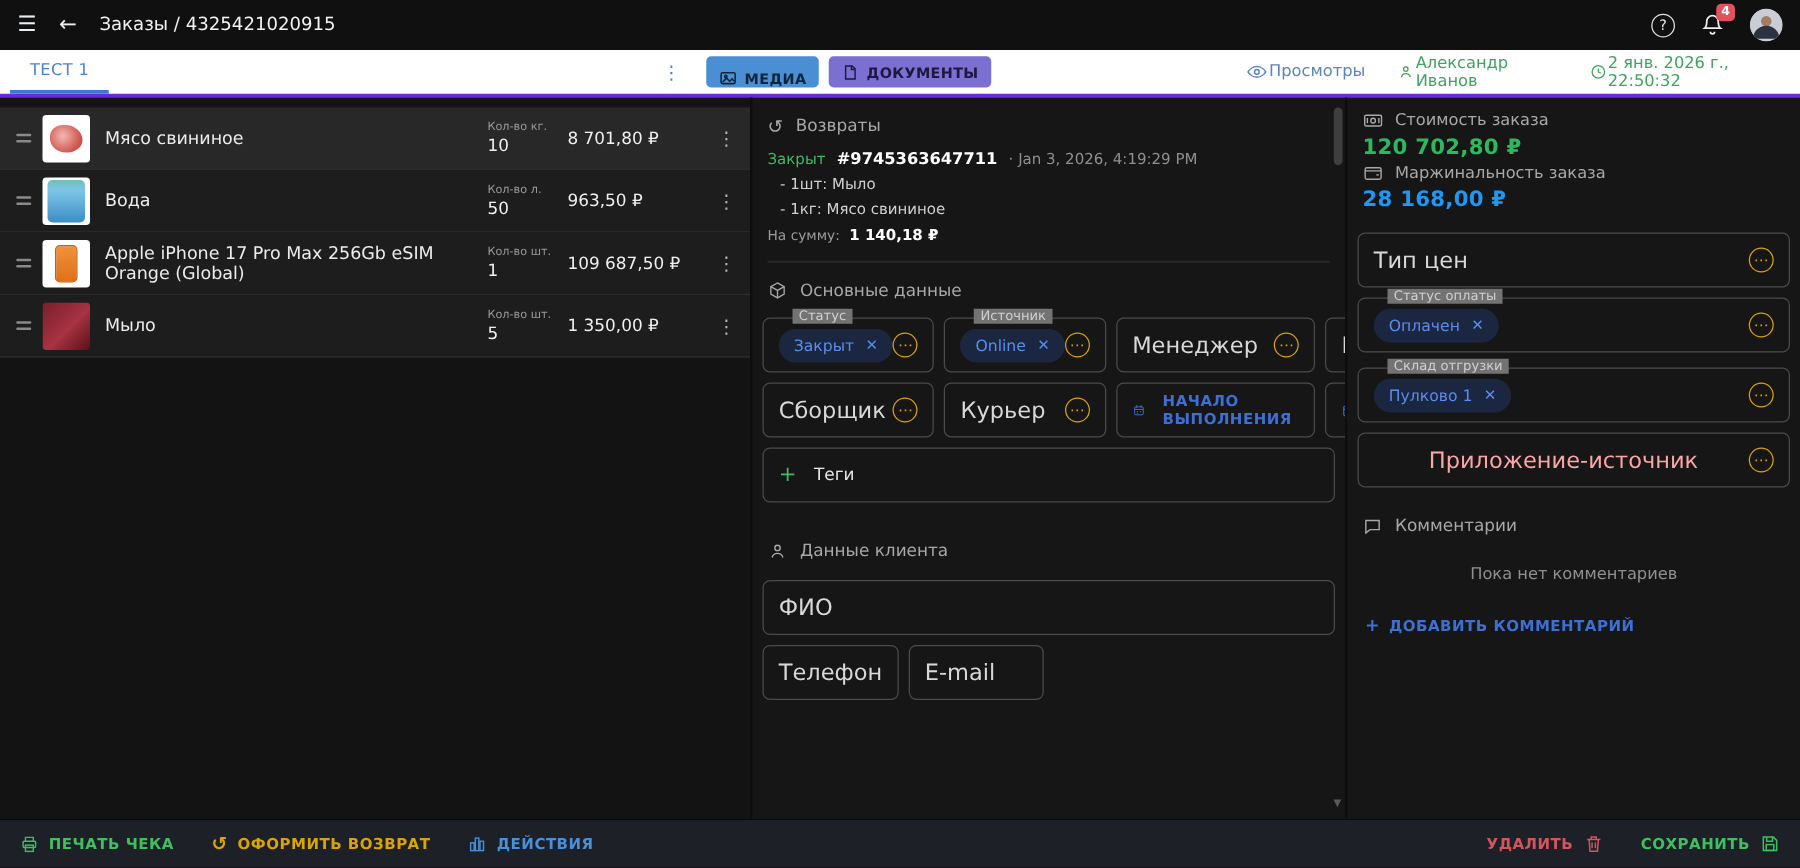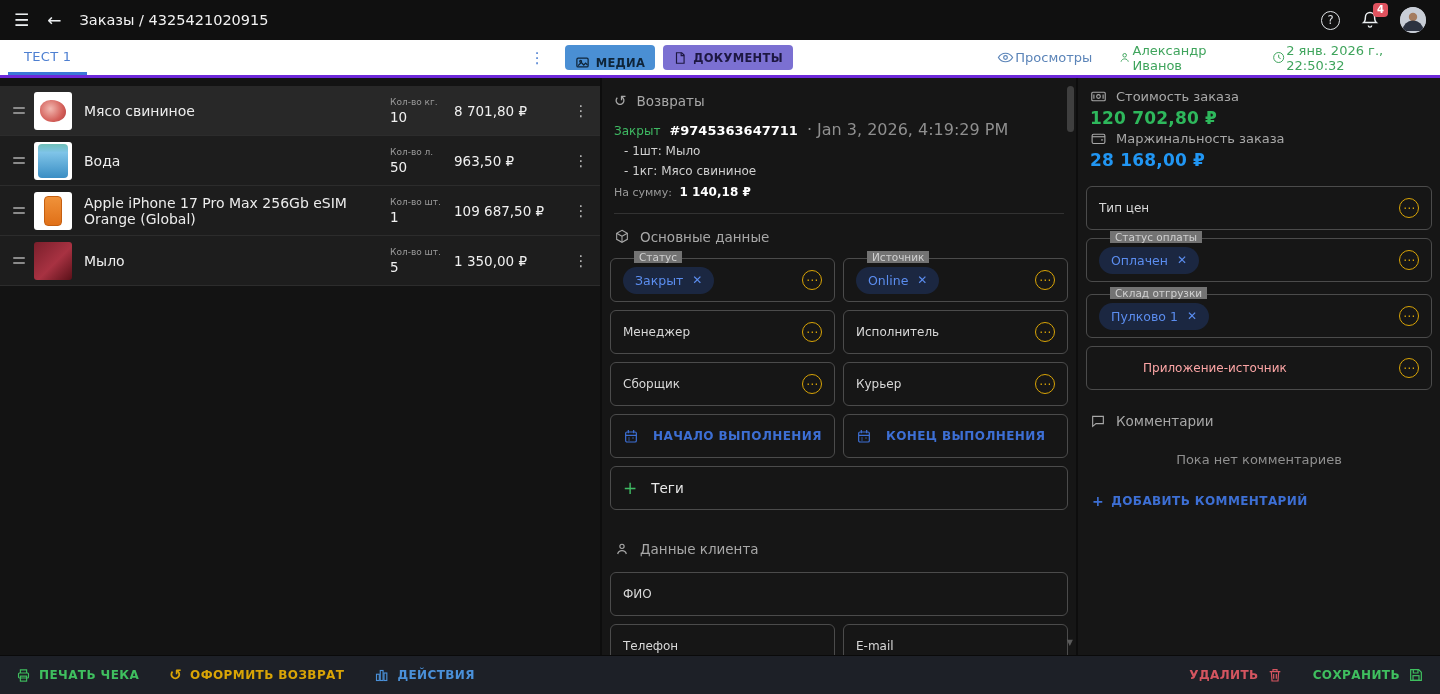--- a/index.html
+++ b/index.html
@@ -72,32 +72,32 @@
   .right  { flex:1; }
 
   .sec-head { display:flex; align-items:center; gap:10px; color:#a8a8a8; font-size:13.5px;
     margin:4px 0 0 4px; height:22px; }
   .sec-head .uicon { color:#a8a8a8; font-size:15px; line-height:1; }
 
   .ret-entry { margin:8px 0 0 4px; }
   .ret-line1 { display:flex; align-items:baseline; gap:9px; }
   .r-status { color:#3fba63; font-size:12px; }
   .r-num { color:#ffffff; font-weight:bold; font-size:13px; }
-  .r-date { color:#8f8f8f; font-size:16px; }
+  .r-date { color:#8f8f8f; font-size:12px; }
   .r-item { color:#d0d0d0; font-size:12px; line-height:16px; margin-top:4px; padding-left:10px; }
   .r-total { margin-top:6px; font-size:11px; color:#9a9a9a; }
   .r-total b { color:#fff; font-size:12px; margin-left:4px; }
   .divider { border-top:1px solid #323232; margin:14px 4px 12px 4px; }
 
-  .grid2 { display:grid; grid-template-columns:1fr 1fr; gap:8px; margin-top:10px; }
+  .grid2 { display:grid; grid-template-columns:1fr 1fr 1fr 1fr; gap:8px; margin-top:10px; }
   .field, .fs { position:relative; border:1px solid #4b4b4b; border-radius:6px; height:44px;
     display:flex; align-items:center; padding:0 12px; background:transparent; }
   .fs-label { position:absolute; top:-8px; left:23px; background:#737373; padding:0 5px;
     font-size:10.5px; color:#d0d0d0; }
-  .ph { font-size:12px; color:#d8d8d8; }
+  .ph { font-size:18px; color:#d8d8d8; }
   .ph-dim { color:#fca5a5;margin-left:44px; }
   .more { margin-left:auto; width:20px; height:20px; border:1.8px solid #d9a406; border-radius:50%;
     color:#d9a406; display:flex; align-items:center; justify-content:center;
     font-size:12px; line-height:1; cursor:pointer; flex:none; }
   .chip { display:inline-flex; align-items:center; gap:9px; background:#1b2741; border-radius:15px;
     padding:6px 12px; font-size:12.5px; color:#5b8def; }
   .chip .x { font-size:12px; cursor:pointer; }
   .date-btn { gap:14px; cursor:pointer; }
   .date-btn span { color:#3d6fd4; font-size:12px; font-weight:bold; letter-spacing:.4px; }
   .tags-field { margin-top:8px; gap:14px; cursor:pointer; }

